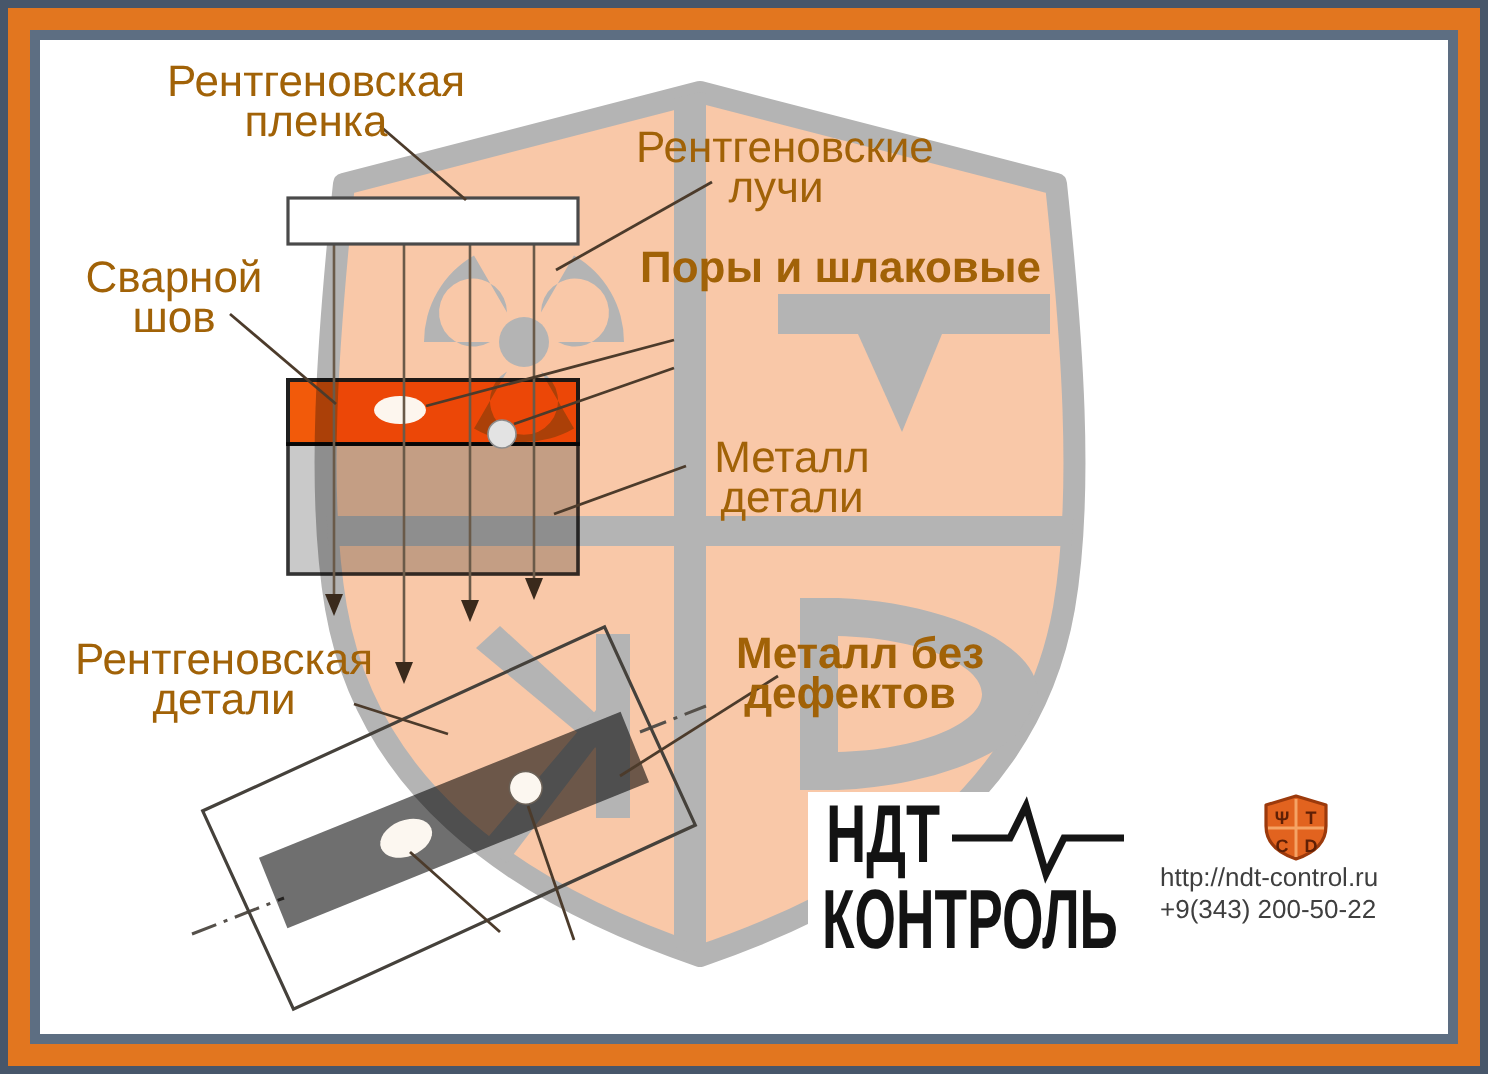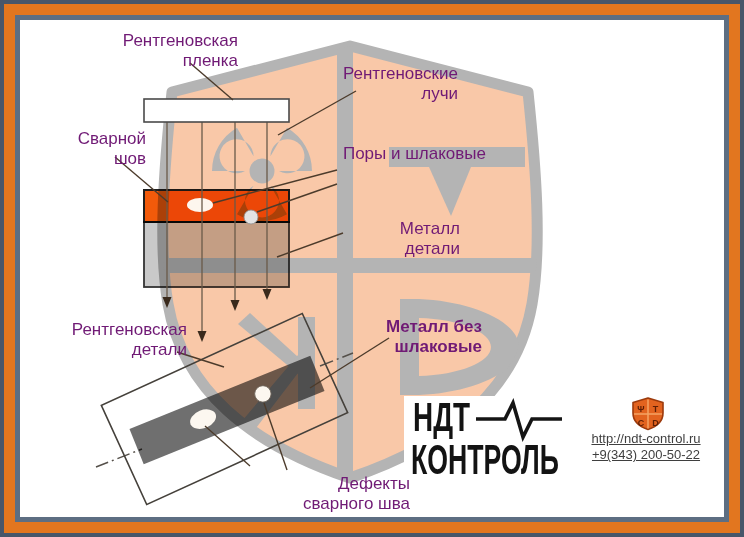--- a/index.html
+++ b/index.html
@@ -1,33 +1,33 @@
 <!DOCTYPE html>
 <html><head>
 <meta charset="utf-8">
 <style>
   html,body{margin:0;padding:0;background:#ffffff;}
   .stage{position:relative;width:744px;height:537px;overflow:hidden;background:#fff;
          font-family:"Liberation Sans",sans-serif;}
   .stage svg.canvas{position:absolute;left:0;top:0;}
-  .lbl{position:absolute;font-size:17px;line-height:20px;color:#701a75;text-align:right;white-space:nowrap;}
+  .lbl{position:absolute;font-size:22px;line-height:20px;color:#a16207;text-align:center;white-space:nowrap;}
   .lbl-tube   {left:78px;  top:31px;  width:160px;}
   .lbl-rays   {left:318px; top:64px;  width:140px;}
   .lbl-weld   {left:28px;  top:129px; width:118px;}
-  .lbl-pores  {left:320px; top:144px; width:166px;}
+  .lbl-pores  {left:320px; top:124px; width:166px;font-weight:bold;}
   .lbl-metal  {left:332px; top:219px; width:128px;}
   .lbl-film   {left:37px;  top:320px; width:150px;}
   .lbl-nodef  {left:368px; top:317px; width:114px;font-weight:bold;}
   .lbl-defects{left:244px; top:474px; width:166px;}
   .logo1{position:absolute;left:413px;top:396px;font-size:41px;font-weight:bold;color:#131313;
          letter-spacing:0;transform:scaleX(.68);transform-origin:left top;line-height:1.05;}
   .logo2{position:absolute;left:411px;top:438px;font-size:42px;font-weight:bold;color:#131313;
          letter-spacing:0;transform:scaleX(.635);transform-origin:left top;line-height:1.05;}
-  .contacts{position:absolute;left:580px;top:431px;width:132px;text-align:center;
-            font-size:13px;line-height:16px;color:#3f3f3f;text-decoration:underline;}
+  .contacts{position:absolute;left:580px;top:431px;width:132px;
+            font-size:13px;line-height:16px;color:#3f3f3f;}
 </style>
 </head>
 <body>
 
 <div class="stage">
 
   <svg class="canvas" width="744" height="537" viewBox="0 0 744 537">
     <defs>
       <path id="shieldPath" d="M350,46 L528,92 C536,168 542,246 532,304 C517,390 450,444 350,478
                                C250,444 183,390 168,304 C158,246 164,168 172,92 Z"></path>
@@ -155,25 +155,21 @@
   <div class="lbl lbl-metal">
     <span>Металл</span><br>
     <span>детали</span>
   </div>
   <div class="lbl lbl-film">
     <span>Рентгеновская</span><br>
     <span>детали</span>
   </div>
   <div class="lbl lbl-nodef">
     <span>Металл без</span><br>
-    <span>шлаковые</span>
-  </div>
-  <div class="lbl lbl-defects">
-    <span>Дефекты</span><br>
-    <span>сварного шва</span>
+    <span>дефектов</span>
   </div>
 
   <div class="logo1">НДТ</div>
   <div class="logo2">КОНТРОЛЬ</div>
   <div class="contacts">
     <div>http://ndt-control.ru</div>
     <div>+9(343) 200-50-22</div>
   </div>
 
 </div>

